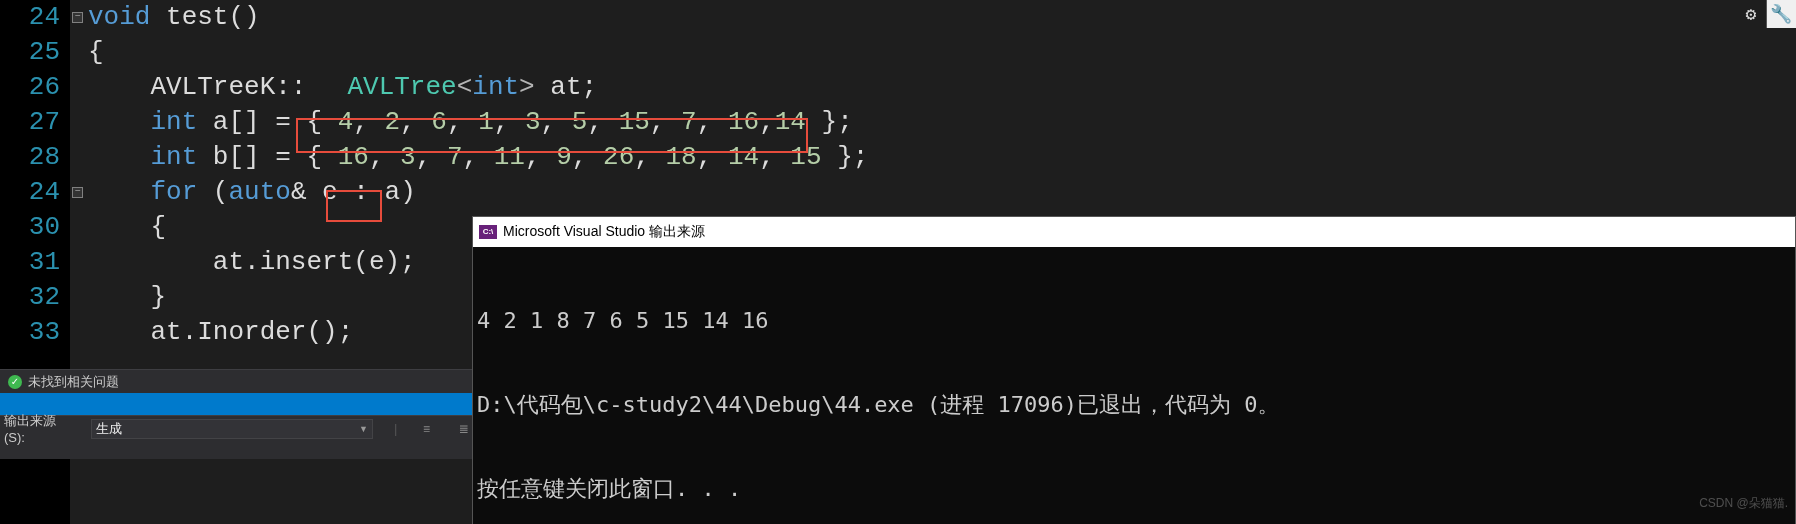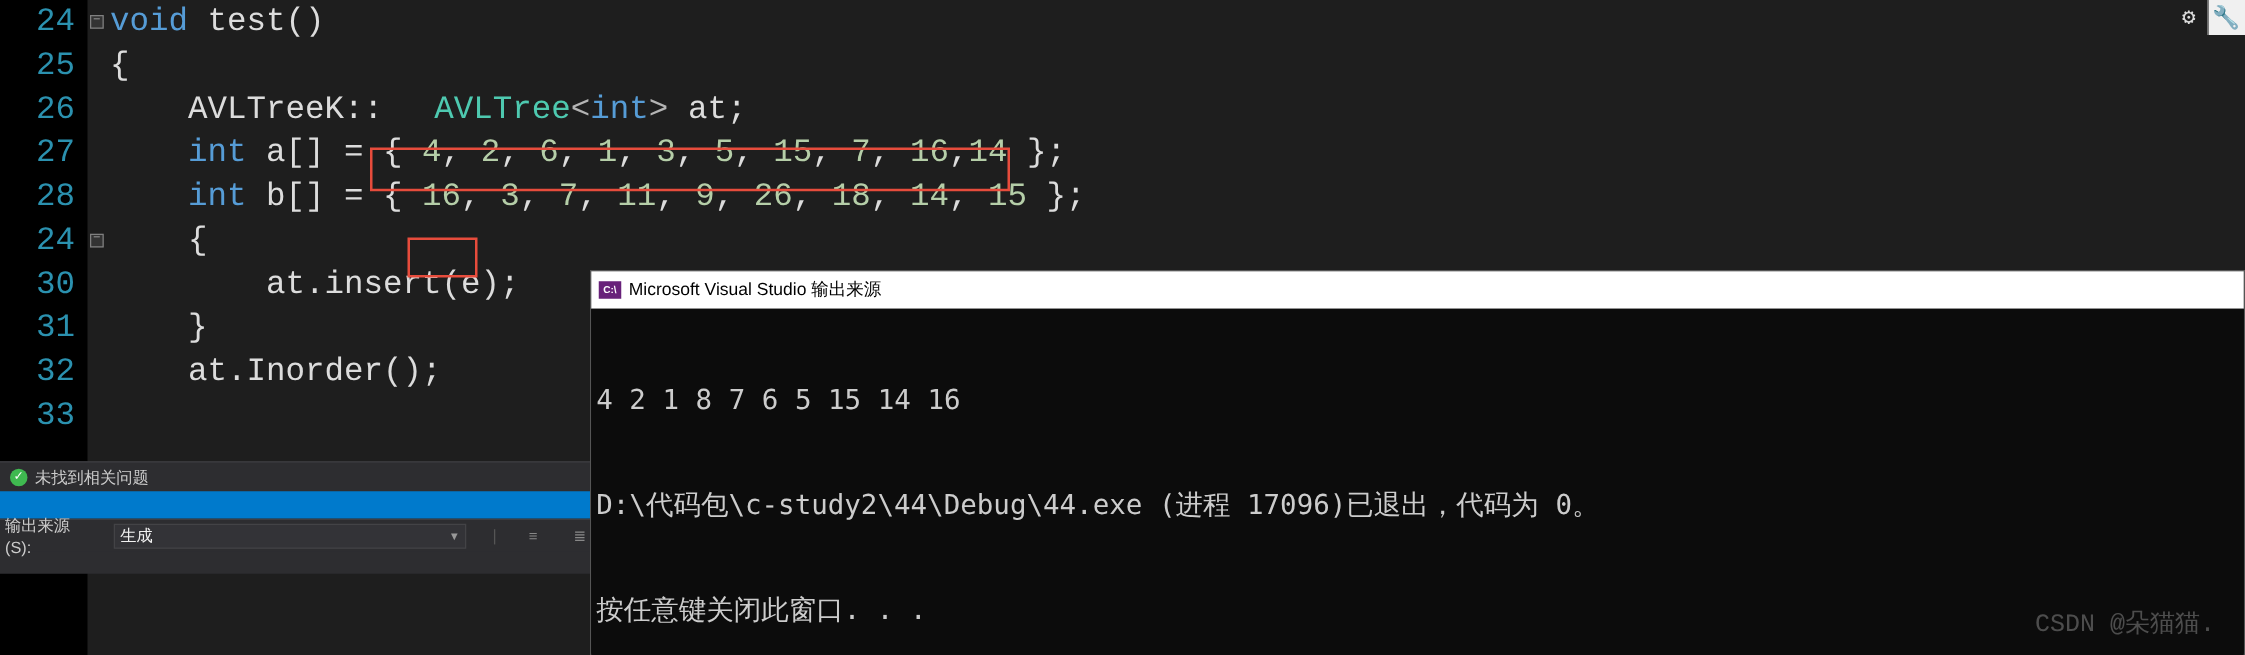--- a/index.html
+++ b/index.html
@@ -200,25 +200,25 @@
     display: flex;
     align-items: center;
     justify-content: center;
     font-size: 18px;
   }
   .tr-dark { background: #1e1e1e; color: #ddd; }
   .tr-light { background: #f0f0f0; color: #333; border-left:1px solid #555; }
 
   .watermark {
     position: absolute;
-    right: 24px;
+    right: 8px;
     bottom: 12px;
     color: rgba(200,200,200,0.35);
-    font-family: Liberation Mono, monospace;
-    font-size: 20px;
+    font-family: Liberation Sans, sans-serif;
+    font-size: 12px;
   }
 </style>
 </head>
 <body>
 
 <div class="editor">
   <div class="gutter" id="gutter">
       <div class="line-number">24</div>
       <div class="line-number">25</div>
       <div class="line-number">26</div>
@@ -233,20 +233,21 @@
   <div class="fold-column" id="foldcol">
       <div class="fold-marker" style="top: 12px;">−</div>
       <div class="fold-marker" style="top: 187px;">−</div>
     </div>
   <div class="code-area" id="codearea">
       <div class="code-line"><span class="kw">void</span><span class="ident"> test</span><span class="punct">()</span></div>
       <div class="code-line"><span class="punct">{</span></div>
       <div class="code-line"><span class="ident">    AVLTreeK</span><span class="punct">::</span><span class="type">AVLTree</span><span class="generic">&lt;</span><span class="kw">int</span><span class="generic">&gt;</span><span class="ident"> at</span><span class="punct">;</span></div>
       <div class="code-line"><span class="ident">    </span><span class="kw">int</span><span class="ident"> a</span><span class="punct">[] = { </span><span class="num">4</span><span class="punct">, </span><span class="num">2</span><span class="punct">, </span><span class="num">6</span><span class="punct">, </span><span class="num">1</span><span class="punct">, </span><span class="num">3</span><span class="punct">, </span><span class="num">5</span><span class="punct">, </span><span class="num">15</span><span class="punct">, </span><span class="num">7</span><span class="punct">, </span><span class="num">16</span><span class="punct">,</span><span class="num">14</span><span class="punct"> };</span></div>
       <div class="code-line"><span class="ident">    </span><span class="kw">int</span><span class="ident"> b</span><span class="punct">[] = { </span><span class="num">16</span><span class="punct">, </span><span class="num">3</span><span class="punct">, </span><span class="num">7</span><span class="punct">, </span><span class="num">11</span><span class="punct">, </span><span class="num">9</span><span class="punct">, </span><span class="num">26</span><span class="punct">, </span><span class="num">18</span><span class="punct">, </span><span class="num">14</span><span class="punct">, </span><span class="num">15</span><span class="punct"> };</span></div>
+      <div class="code-line"><span class="ident">    </span><span class="kw">for</span><span class="punct"> (</span><span class="kw">auto</span><span class="punct">&amp; </span><span class="ident">e</span><span class="punct"> : </span><span class="ident">a</span><span class="punct">)</span></div>
       <div class="code-line"><span class="punct">    {</span></div>
       <div class="code-line"><span class="ident">        at</span><span class="punct">.</span><span class="ident">insert</span><span class="punct">(</span><span class="ident">e</span><span class="punct">);</span></div>
       <div class="code-line"><span class="punct">    }</span></div>
       <div class="code-line"><span class="ident">    at</span><span class="punct">.</span><span class="ident">Inorder</span><span class="punct">();</span></div>
     </div>
 </div>
 
 <div class="red-box" id="rb0" style="left: 296px; top: 118px; width: 512px; height: 35px;"></div>
 <div class="red-box" id="rb1" style="left: 326px; top: 190px; width: 56px; height: 32px;"></div>
 <div class="red-box" id="rb2" style="left: 472px; top: 246px; width: 324px; height: 28px;"></div>

